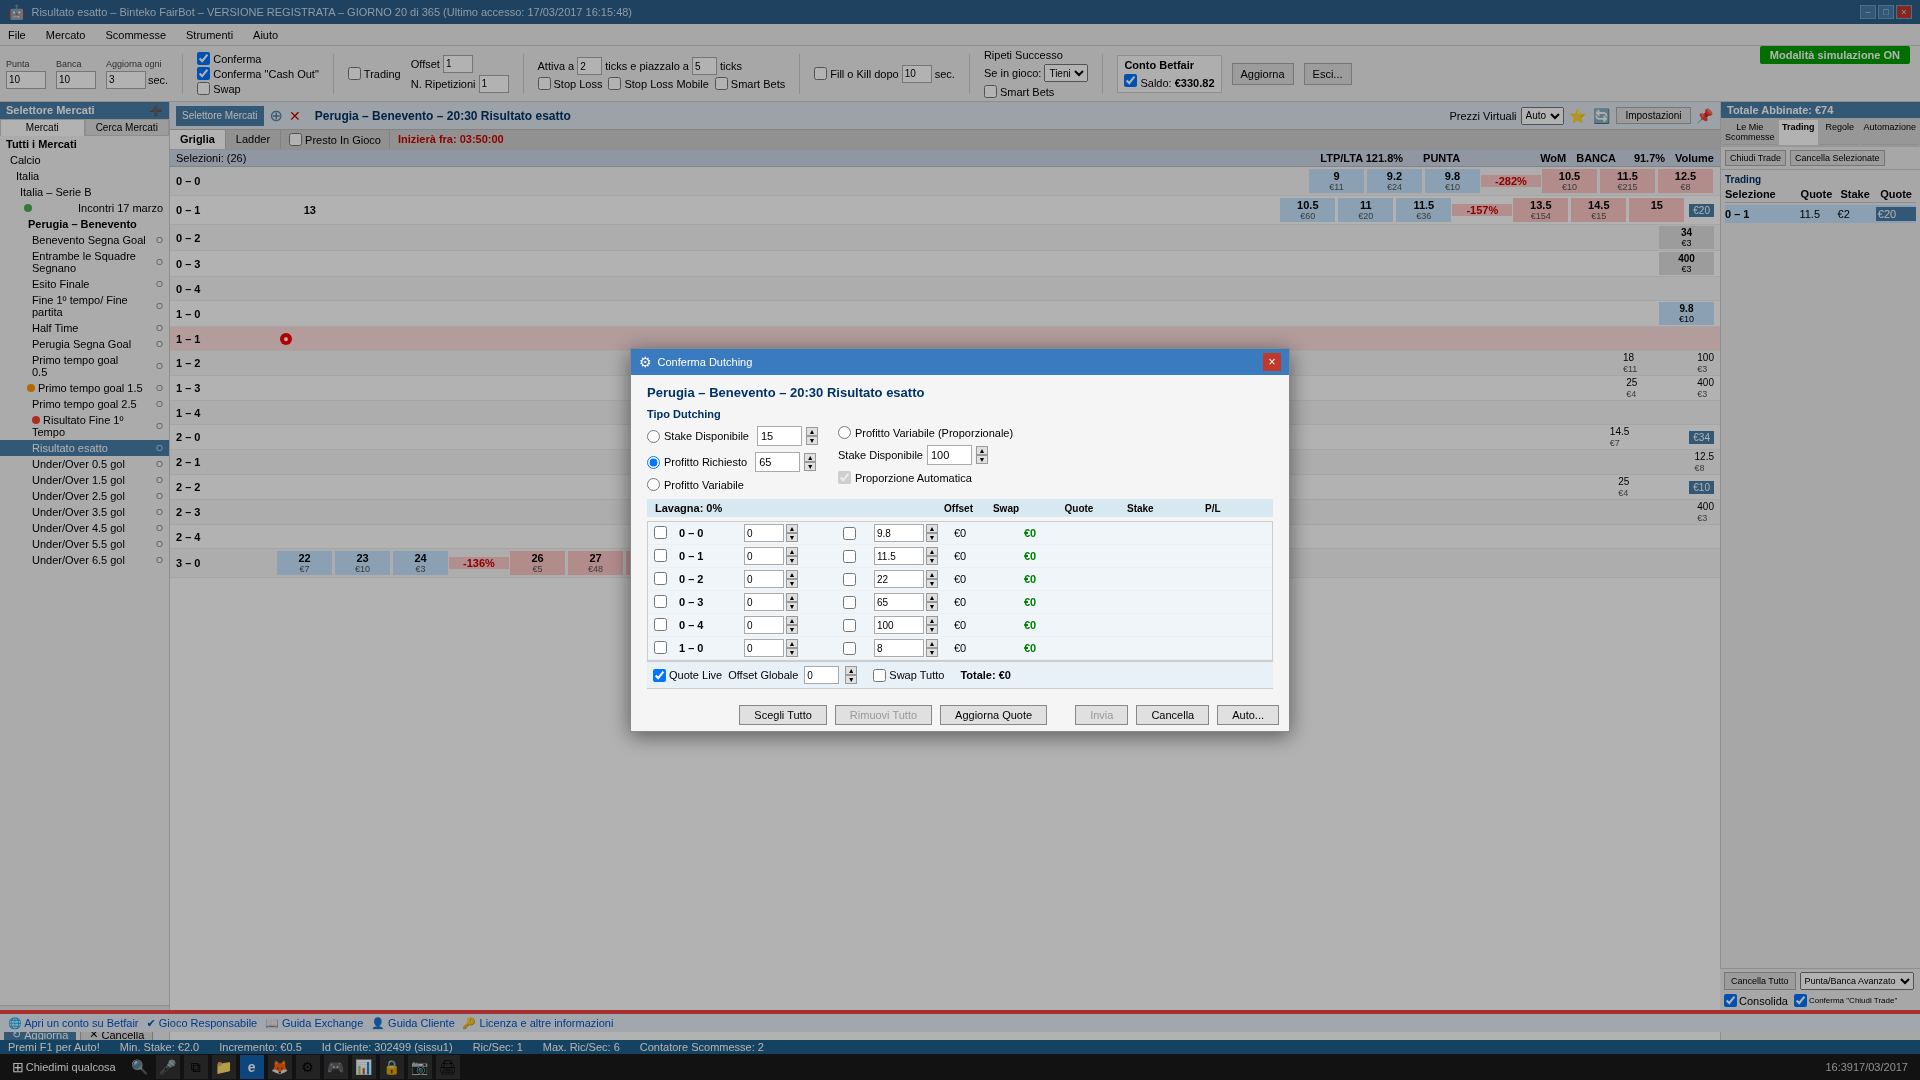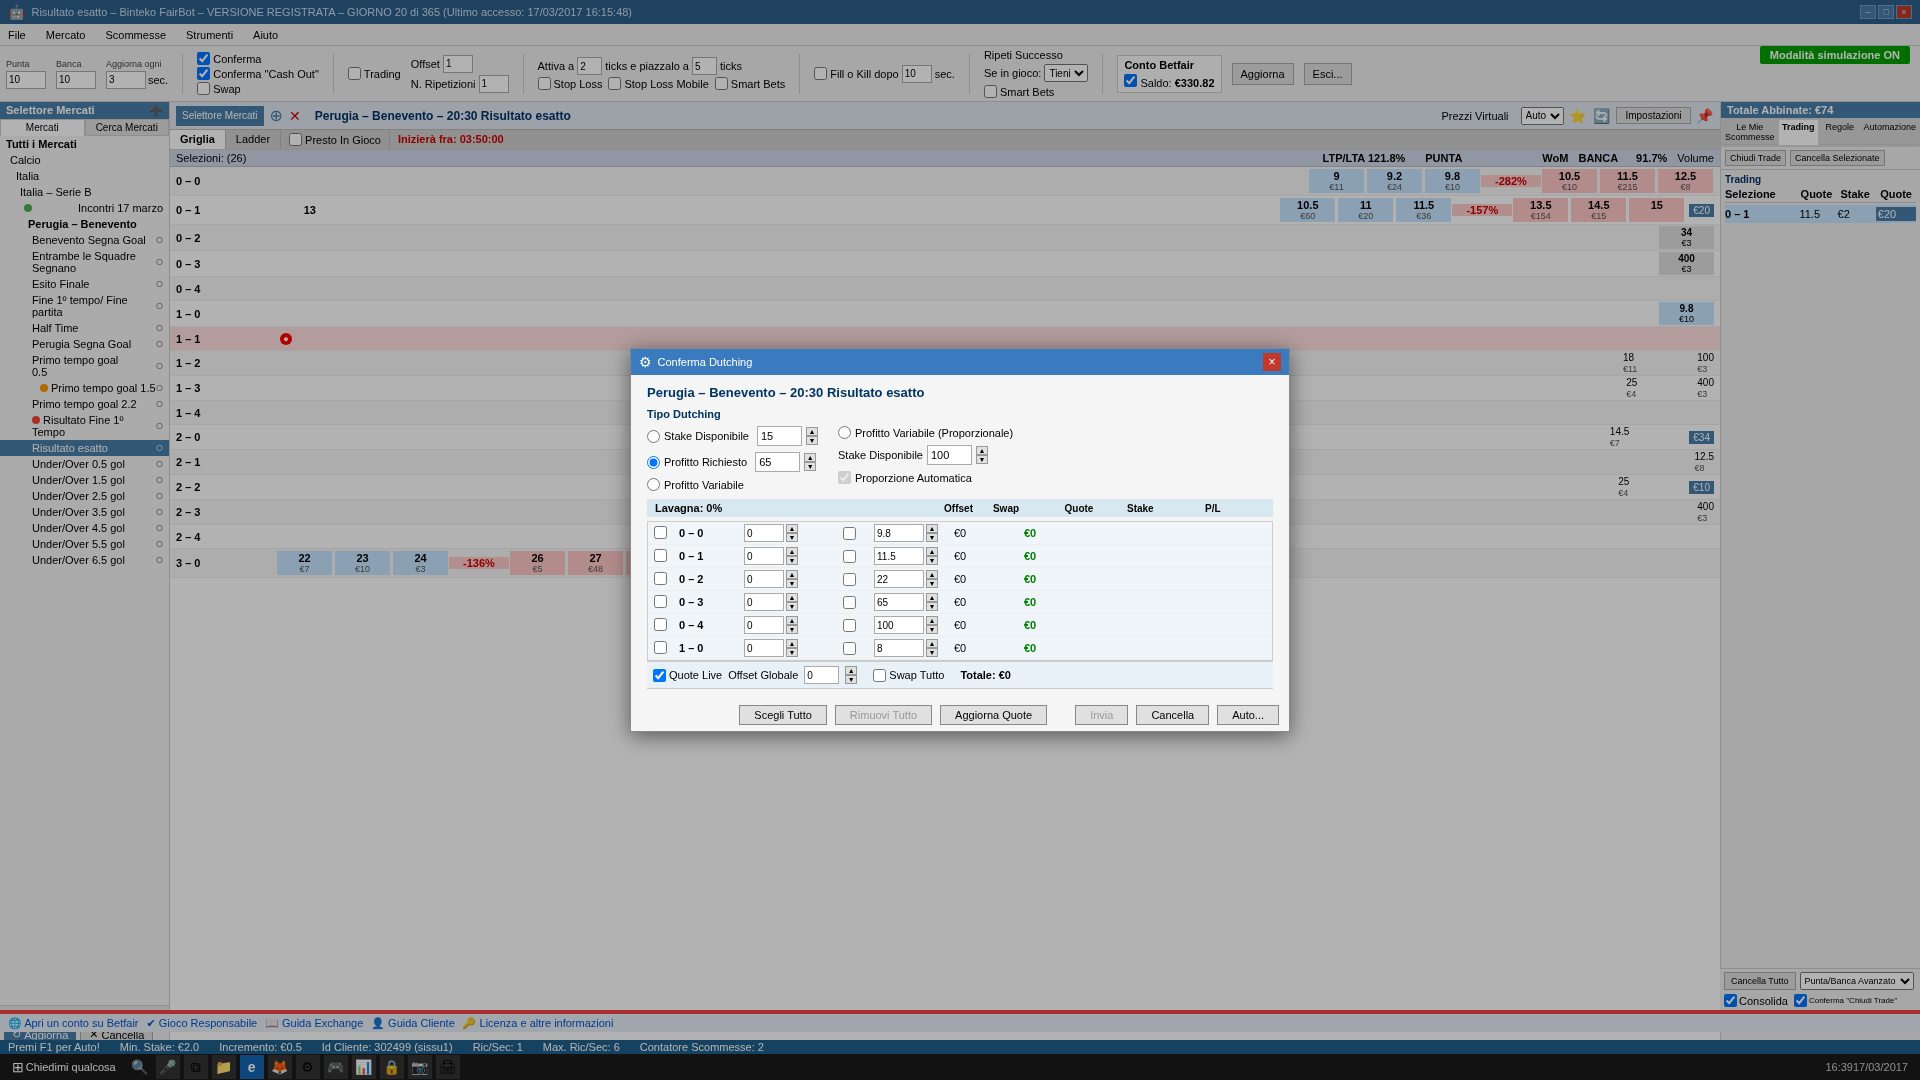--- a/index.html
+++ b/index.html
@@ -313,26 +313,26 @@
         <span class="sidebar-o">O</span>
       </div>
       <div class="sidebar-item" style="padding-left:32px;justify-content:space-between;">
         <span>Perugia Segna Goal</span>
         <span class="sidebar-o">O</span>
       </div>
       <div class="sidebar-item" style="padding-left:32px;justify-content:space-between;gap:33px;">
         <span>Primo tempo goal 0.5</span>
         <span class="sidebar-o">O</span>
       </div>
-      <div class="sidebar-item" style="padding-left:40px;justify-content:space-between;">
+      <div class="sidebar-item" style="padding-left:27px;justify-content:space-between;">
         <span><span class="sidebar-bullet sidebar-bullet-orange"></span>Primo tempo goal 1.5</span>
         <span class="sidebar-o">O</span>
       </div>
       <div class="sidebar-item" style="padding-left:32px;justify-content:space-between;">
-        <span>Primo tempo goal 2.2</span>
+        <span>Primo tempo goal 2.5</span>
         <span class="sidebar-o">O</span>
       </div>
       <div class="sidebar-item" style="padding-left:32px;justify-content:space-between;">
         <span><span class="sidebar-bullet sidebar-bullet-red"></span>Risultato Fine 1º Tempo</span>
         <span class="sidebar-o">O</span>
       </div>
       <div class="sidebar-item active" style="padding-left:32px;justify-content:space-between;">
         <span>Risultato esatto</span>
         <span class="sidebar-o" style="color:#adf;">O</span>
       </div>
@@ -380,21 +380,21 @@
     </div>
   </div>
 
   <div class="center">
 
     <div style="background:#e0e8f0;border-bottom:1px solid #bbb;padding:2px 6px;display:flex;align-items:center;gap:6px;height:28px;">
       <button class="center-toolbar-btn">Selettore Mercati</button>
       <span style="cursor:pointer;font-size:16px;color:#4a7fa8;">⊕</span>
       <span style="cursor:pointer;font-size:14px;color:#c00;">✕</span>
       <span class="market-title">Perugia – Benevento – 20:30 Risultato esatto</span>
-      <span style="margin-left:auto;display:flex;align-items:center;gap:12px;">
+      <span style="margin-left:auto;display:flex;align-items:center;gap:4px;">
         <span>Prezzi Virtuali</span>
         <select style="height:18px;font-size:10px;"><option>Auto</option></select>
       </span>
       <span style="cursor:pointer;font-size:14px;">⭐</span>
       <span style="cursor:pointer;font-size:14px;">🔄</span>
       <button style="background:#e0e0e0;border:1px solid #aaa;padding:2px 8px;cursor:pointer;font-size:10px;">Impostazioni</button>
       <span style="cursor:pointer;font-size:14px;">📌</span>
     </div>
 
     <div class="nav-tabs">
@@ -413,21 +413,21 @@
         <span>LTP/LTA</span>
         <span>121.8%</span>
       </span>
       <span style="margin-right:80px;font-weight:bold;">PUNTA</span>
       <span style="margin-right:10px;font-weight:bold;">WoM</span>
       <span style="margin-right:10px;font-weight:bold;">
         <span>BANCA</span>
         &nbsp;&nbsp;&nbsp;&nbsp;
         <span>91.7%</span>
       </span>
-      <span style="font-weight:normal;">Volume</span>
+      <span style="font-weight:bold;">Volume</span>
     </div>
 
     <div class="bet-grid">
 
       <div class="grid-row" style="background:#f8f8f8;">
         <div style="width:100px;font-weight:bold;">0 – 0</div>
         <div style="display:flex;gap:1px;margin-left:auto;">
           <div class="back-cell">
               <div class="cell-price">9</div>
               <div class="cell-amount">€11</div>

